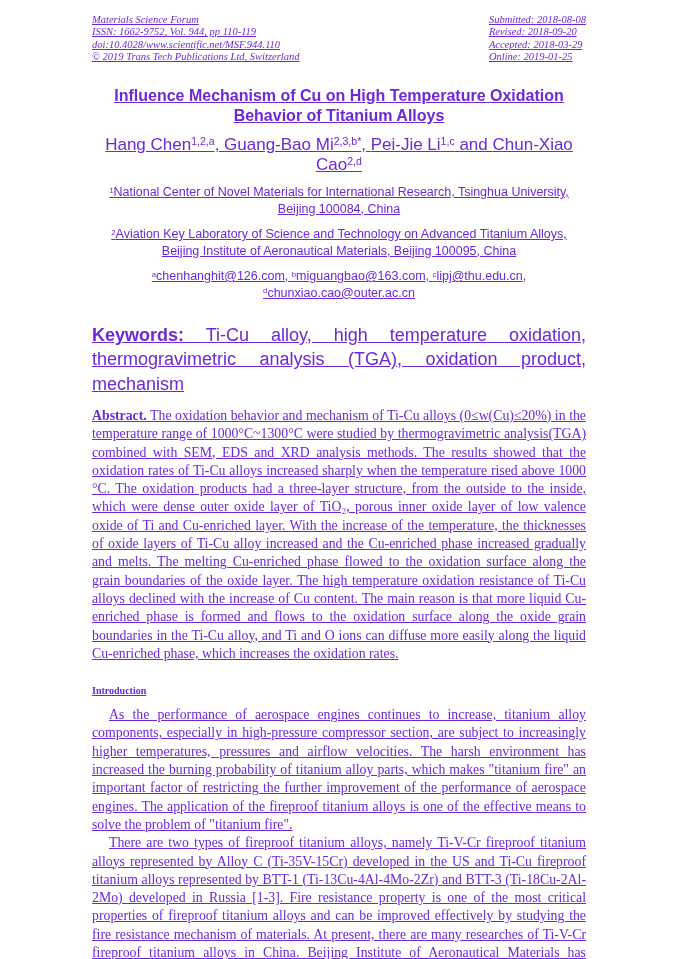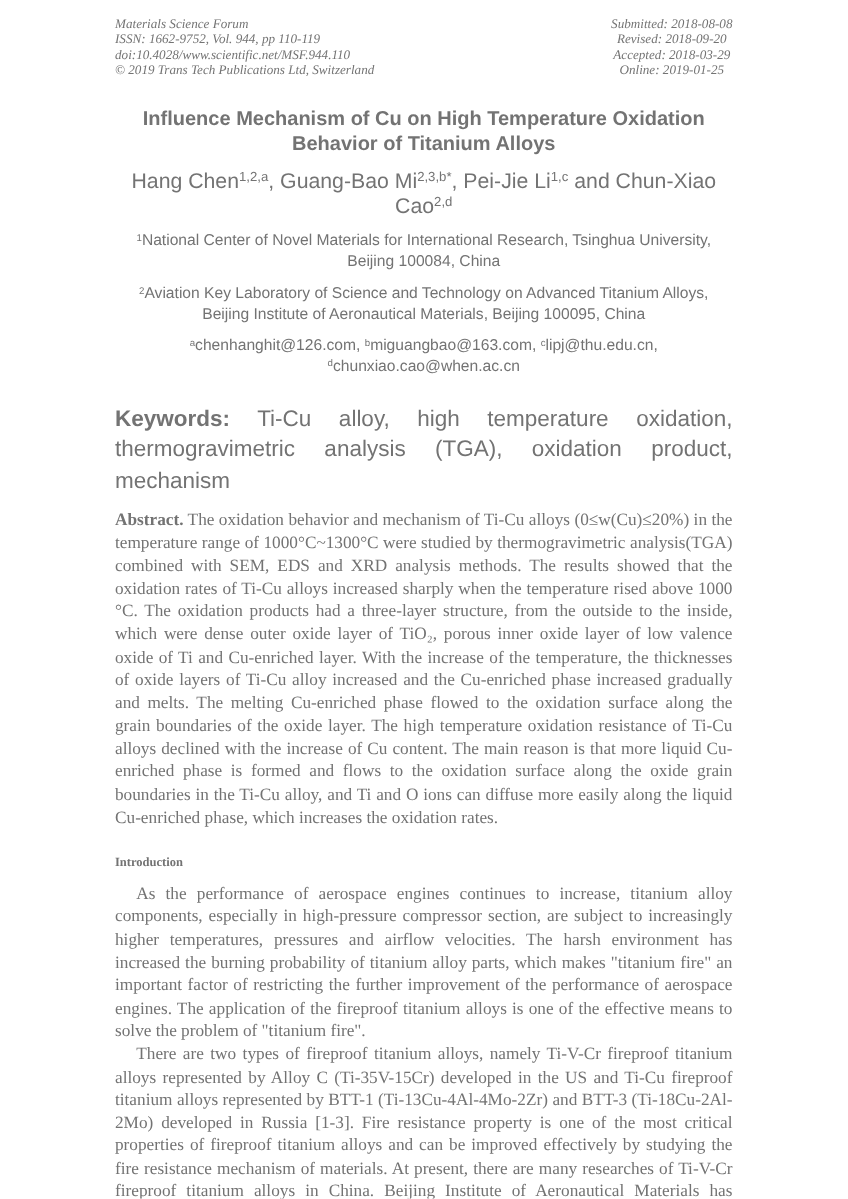--- a/index.html
+++ b/index.html
@@ -6,35 +6,36 @@
     margin: 0;
     padding: 0;
     background: #ffffff;
   }
   .page {
     position: relative;
     width: 566px;
     height: 959px;
     margin: 0 auto;
     background: #ffffff;
-    color: #737373;
+    color: #6d28d9;
     box-sizing: border-box;
     padding: 14px 36px 0 36px;
     overflow: hidden;
+    text-decoration: underline;
   }
   
   .pub-header {
     display: flex;
     justify-content: space-between;
     font-family: "Liberation Serif", "DejaVu Serif", serif;
     font-style: italic;
     font-size: 10.5px;
     line-height: 1.18;
   }
-  .pub-right { text-align: center; }
+  .pub-right { text-align: left; }
   
   h1.title {
     font-family: "Liberation Sans", "DejaVu Sans", sans-serif;
     font-weight: bold;
     font-size: 16px;
     line-height: 1.3;
     text-align: center;
     max-width: 580px;
     margin: 22px auto 0 auto;
   }
@@ -111,21 +112,21 @@
 
   <div class="authors">
     <span class="author"><span>Hang Chen</span><sup>1,2,a</sup><span>, </span></span><span class="author"><span>Guang-Bao Mi</span><sup>2,3,b*</sup><span>, </span></span><span class="author"><span>Pei-Jie Li</span><sup>1,c</sup><span> and </span></span><span class="author"><span>Chun-Xiao Cao</span><sup>2,d</sup><span></span></span>
   </div>
 
   <p class="affil"><sup>1</sup><span>National Center of Novel Materials for International Research, Tsinghua University, Beijing 100084, China</span></p>
 
   <p class="affil"><sup>2</sup><span>Aviation Key Laboratory of Science and Technology on Advanced Titanium Alloys, Beijing Institute of Aeronautical Materials, Beijing 100095, China</span></p>
 
 
-  <p class="emails"><span><sup>a</sup><span>chenhanghit@126.com</span><span>, </span></span><span><sup>b</sup><span>miguangbao@163.com</span><span>, </span></span><span><sup>c</sup><span>lipj@thu.edu.cn</span><span>, </span></span><span><sup>d</sup><span>chunxiao.cao@when.ac.cn</span><span></span></span></p>
+  <p class="emails"><span><sup>a</sup><span>chenhanghit@126.com</span><span>, </span></span><span><sup>b</sup><span>miguangbao@163.com</span><span>, </span></span><span><sup>c</sup><span>lipj@thu.edu.cn</span><span>, </span></span><span><sup>d</sup><span>chunxiao.cao@outer.ac.cn</span><span></span></span></p>
 
   <p class="keywords"><span class="kw-label">Keywords:</span> <span>Ti-Cu alloy, high temperature oxidation, thermogravimetric analysis (TGA), oxidation product, mechanism</span></p>
 
   <p class="abstract"><span class="abs-label">Abstract.</span> <span>The oxidation behavior and mechanism of Ti-Cu alloys (0≤w(Cu)≤20%) in the temperature range of 1000°C~1300°C were studied by thermogravimetric analysis(TGA) combined with SEM, EDS and XRD analysis methods. The results showed that the oxidation rates of Ti-Cu alloys increased sharply when the temperature rised above 1000 °C. The oxidation products had a three-layer structure, from the outside to the inside, which were dense outer oxide layer of TiO₂, porous inner oxide layer of low valence oxide of Ti and Cu-enriched layer. With the increase of the temperature, the thicknesses of oxide layers of Ti-Cu alloy increased and the Cu-enriched phase increased gradually and melts. The melting Cu-enriched phase flowed to the oxidation surface along the grain boundaries of the oxide layer. The high temperature oxidation resistance of Ti-Cu alloys declined with the increase of Cu content. The main reason is that more liquid Cu-enriched phase is formed and flows to the oxidation surface along the oxide grain boundaries in the Ti-Cu alloy, and Ti and O ions can diffuse more easily along the liquid Cu-enriched phase, which increases the oxidation rates.</span></p>
 
   <h2 class="section-heading">Introduction</h2>
 
   <p class="body-par indent">As the performance of aerospace engines continues to increase, titanium alloy components, especially in high-pressure compressor section, are subject to increasingly higher temperatures, pressures and airflow velocities. The harsh environment has increased the burning probability of titanium alloy parts, which makes "titanium fire" an important factor of restricting the further improvement of the performance of aerospace engines. The application of the fireproof titanium alloys is one of the effective means to solve the problem of "titanium fire".</p>
 
   <p class="body-par indent">There are two types of fireproof titanium alloys, namely Ti-V-Cr fireproof titanium alloys represented by Alloy C (Ti-35V-15Cr) developed in the US and Ti-Cu fireproof titanium alloys represented by BTT-1 (Ti-13Cu-4Al-4Mo-2Zr) and BTT-3 (Ti-18Cu-2Al-2Mo) developed in Russia [1-3]. Fire resistance property is one of the most critical properties of fireproof titanium alloys and can be improved effectively by studying the fire resistance mechanism of materials. At present, there are many researches of Ti-V-Cr fireproof titanium alloys in China. Beijing Institute of Aeronautical Materials has conducted a systematic study on the combustion products [4], fire resistance properties [5,6], oxidation resistance [7-9] and titanium fire test methods [10,11] of Ti-V-Cr fireproof titanium alloys. They point out that both the mixed oxides of TiO₂, V₂O₅ and Cr₂O₃ formed during combustion and the large amount of solid solution of O in Ti terminate the continuous diffusion of O into the alloy matrix, so that the fire resistance effect is achieved. Northwest Institute for Non-ferrous Metal Research has studied on fire resistance mechanism of Ti-Cu fireproof titanium alloys and point out that the presence of a large amount of low-melting-point Ti₂Cu phase in the alloy is the essential reason of fire resistance [12,13]. However, there are not enough systematic research on the fire</p>

